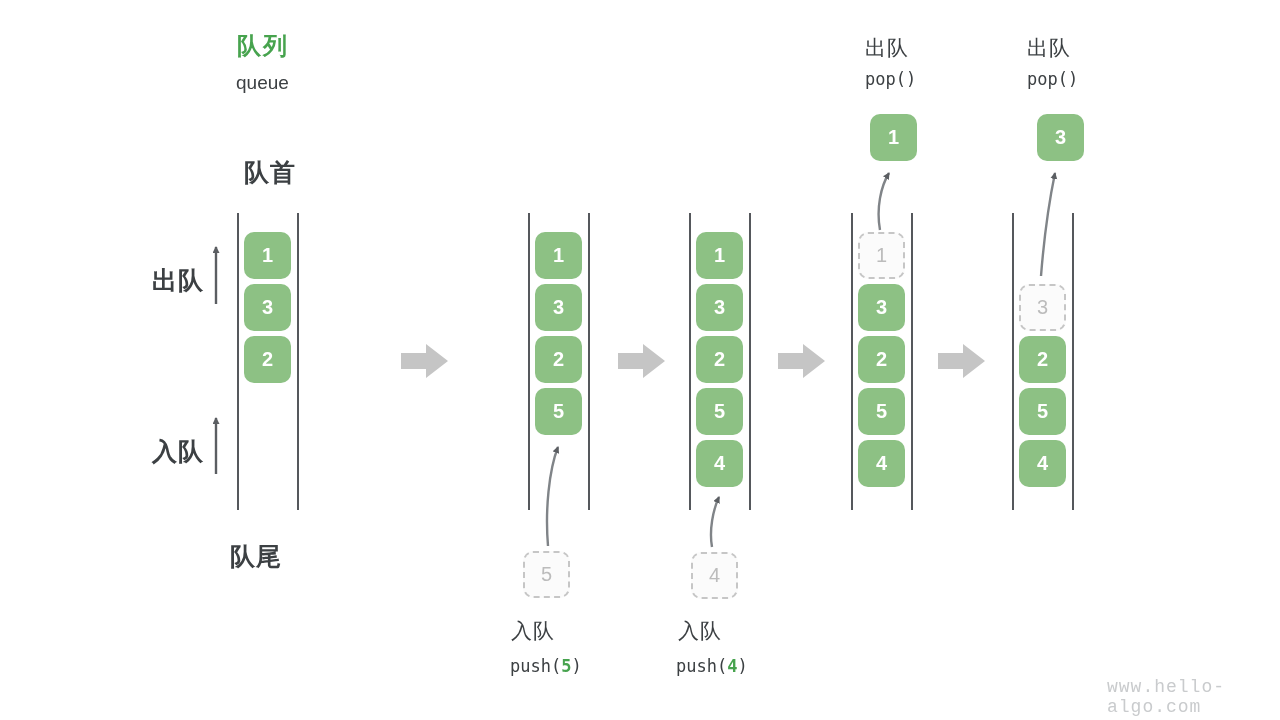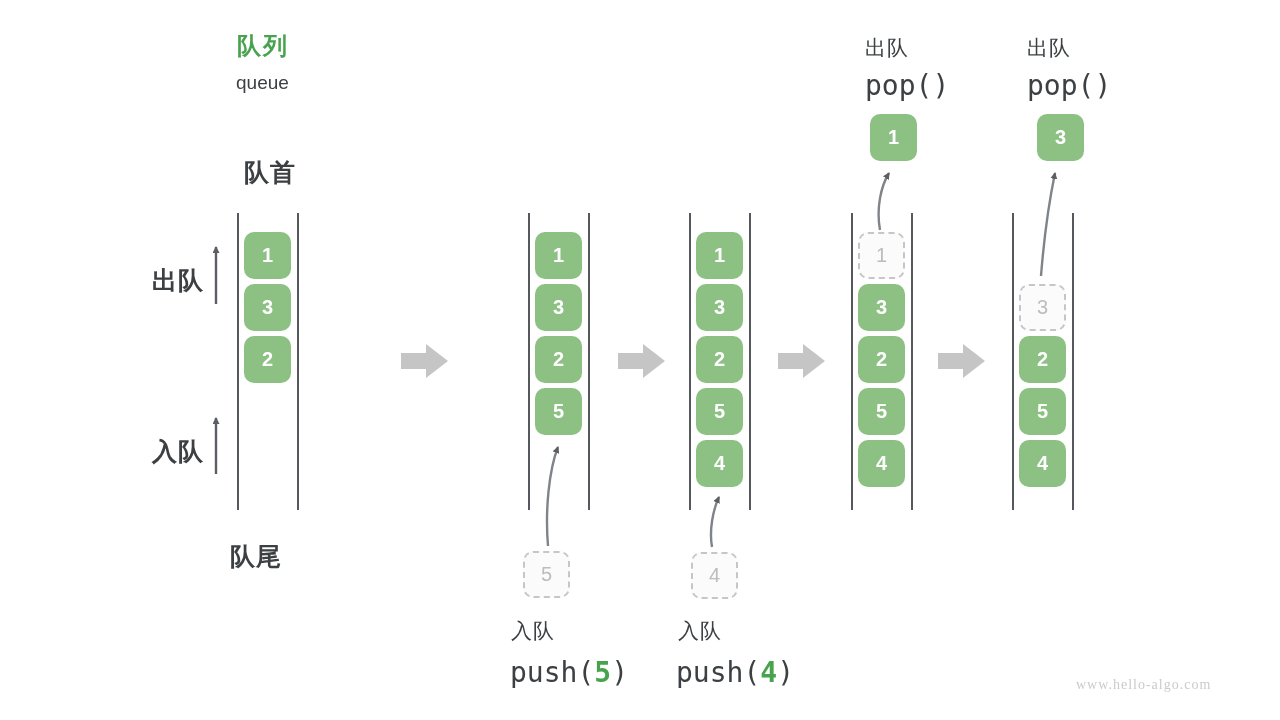--- a/index.html
+++ b/index.html
@@ -8,35 +8,35 @@
     font-family:"Liberation Sans","DejaVu Sans",sans-serif;overflow:hidden;
     --block-green:#8dc184;--accent-green:#47a34e;--dark-text:#3c4043;
     --line-gray:#55585c;--arrow-gray:#5b5e62;--block-arrow-gray:#c5c5c5;
     --ghost-border:#c6c6c6;--ghost-text:#bcbcbc;--watermark-gray:#c9cbcd;
   }
   .abs{position:absolute;}
   .title-zh{font-size:24px;font-weight:700;color:var(--accent-green);letter-spacing:2px;}
   .title-en{font-size:19px;color:var(--dark-text);}
   .lbl{font-size:25px;font-weight:700;color:var(--dark-text);letter-spacing:1px;white-space:nowrap;}
   .cap-zh{font-size:21px;color:var(--dark-text);letter-spacing:1px;white-space:nowrap;}
-  .cap-code{font-family:"DejaVu Sans Mono","Liberation Mono",monospace;font-size:28px;color:var(--dark-text);white-space:nowrap;}
+  .cap-code{font-family:"DejaVu Sans Mono","Liberation Mono",monospace;font-size:17px;color:var(--dark-text);white-space:nowrap;}
   .cap-code .arg{color:var(--accent-green);font-weight:700;}
   .walls{position:absolute;top:213px;height:297px;width:62px;box-sizing:border-box;
     border-left:2px solid var(--line-gray);border-right:2px solid var(--line-gray);}
   .block{
     position:absolute;width:47px;height:47px;border-radius:10px;
     background:var(--block-green);color:#ffffff;font-weight:700;font-size:20px;
     display:flex;align-items:center;justify-content:center;box-sizing:border-box;
   }
   .ghost{
     background:#fbfbfb;border:2px dashed var(--ghost-border);
     color:var(--ghost-text);font-weight:400;
   }
   .overlay{position:absolute;left:0;top:0;pointer-events:none;}
-  .watermark{font-family:Liberation Serif, serif;font-size:14px;color:var(--watermark-gray);letter-spacing:1px;}
+  .watermark{font-family:Liberation Mono, monospace;font-size:18px;color:var(--watermark-gray);letter-spacing:1px;margin-left:31px;}
 </style>
 </head>
 <body>
 
 <div class="canvas" style="--block-green: #8dc184; --accent-green: #47a34e; --dark-text: #3c4043; --line-gray: #55585c; --arrow-gray: #5b5e62; --block-arrow-gray: #c5c5c5; --ghost-border: #c6c6c6; --ghost-text: #bcbcbc; --watermark-gray: #c9cbcd;">
 
   <div class="abs title-zh" style="left:237px;top:30px">队列</div>
   <div class="abs title-en" style="left:236px;top:72px">queue</div>
   <div class="abs lbl" style="left:244px;top:156px">队首</div>
   <div class="abs lbl" style="left:230px;top:540px">队尾</div>

